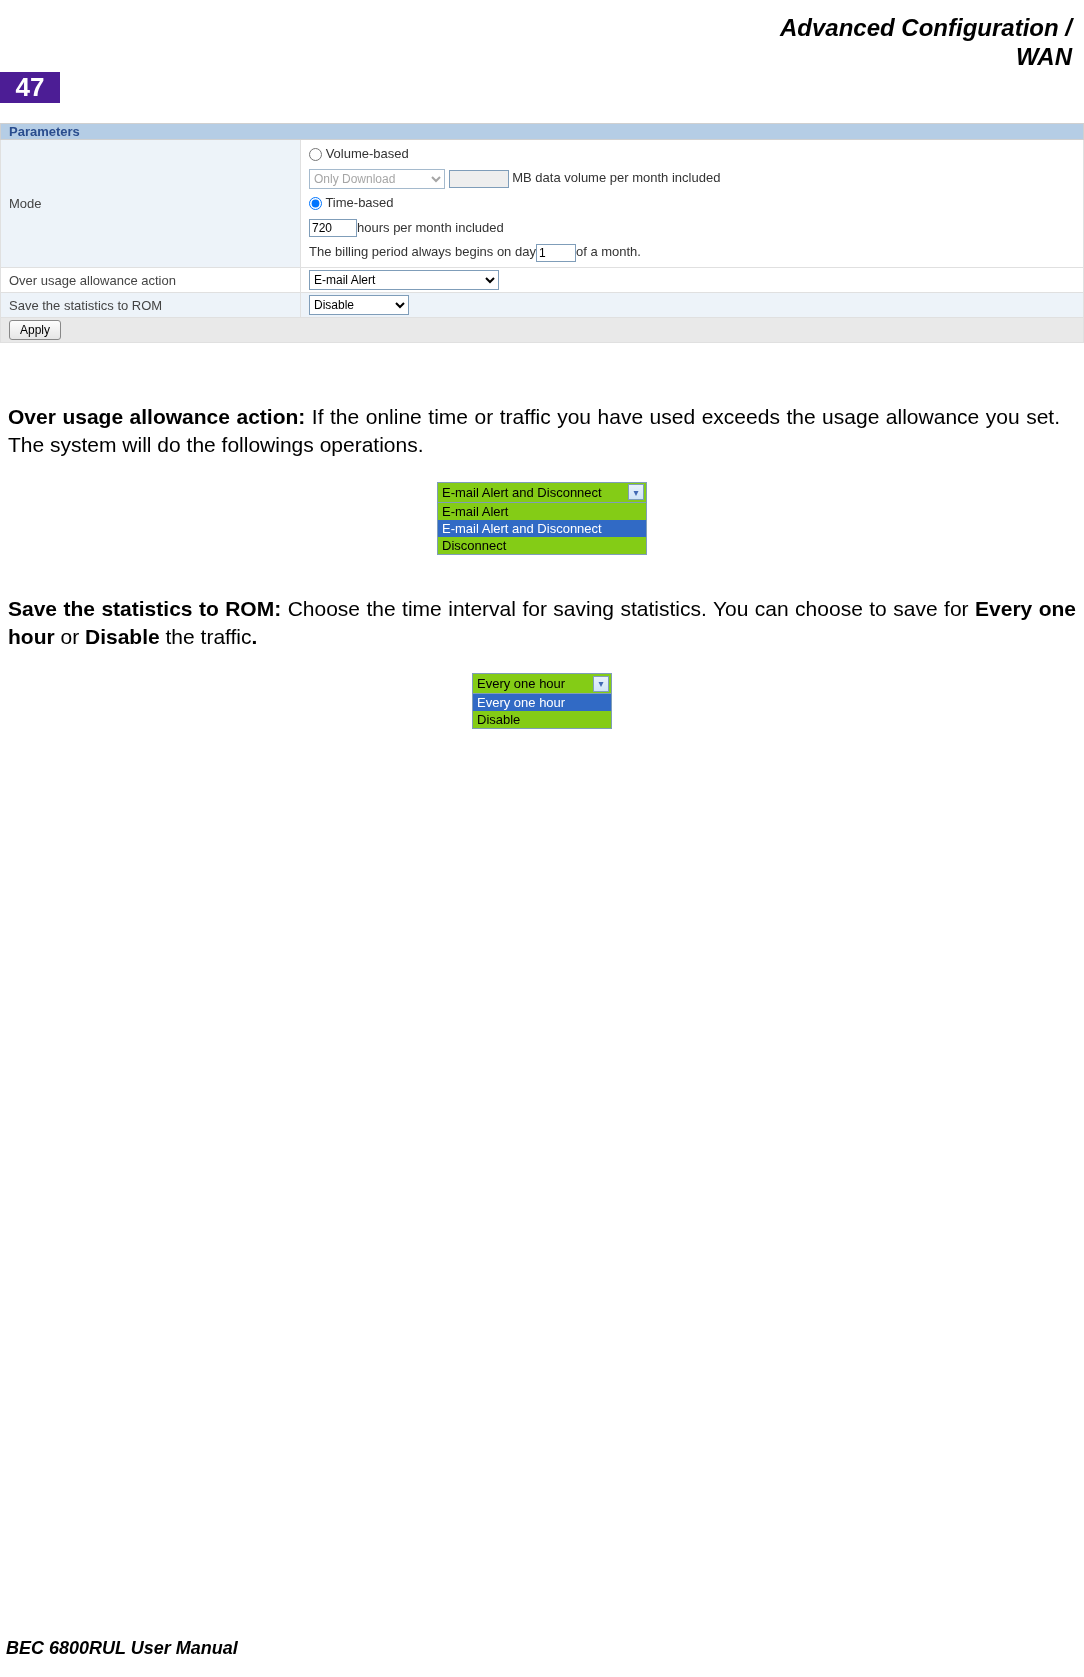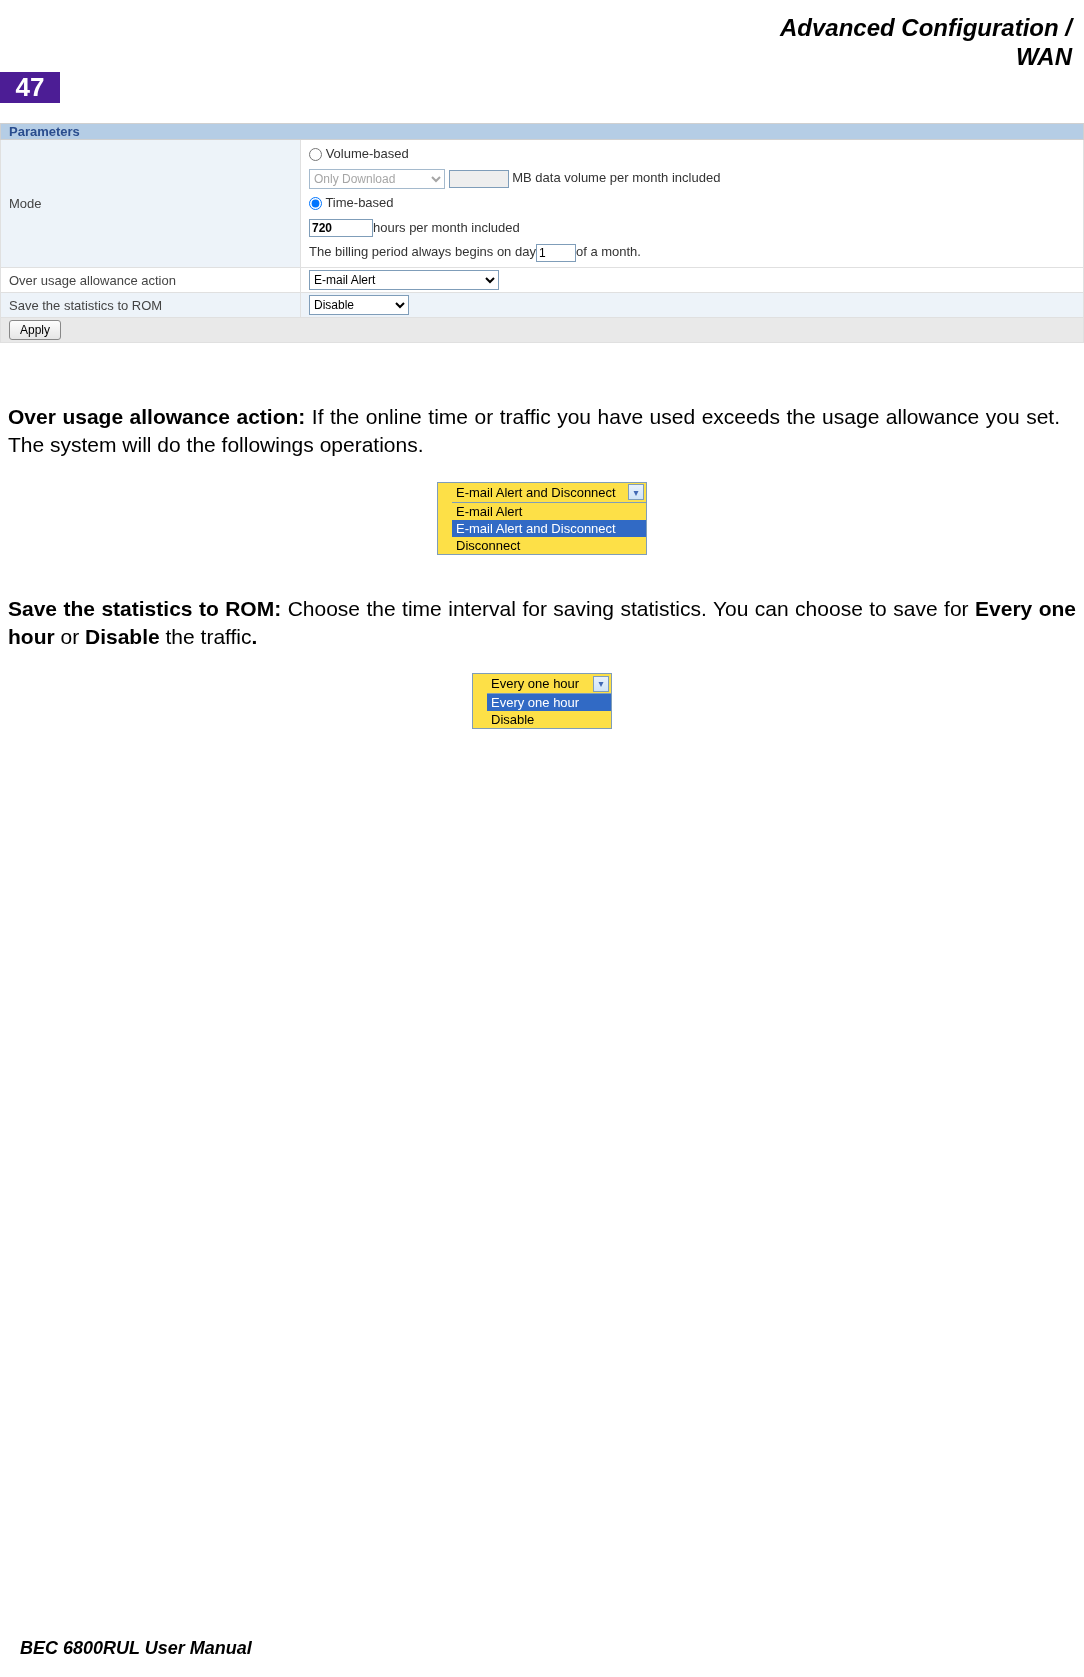--- a/index.html
+++ b/index.html
@@ -101,22 +101,21 @@
     line-height: 1.35;
     margin: 40px 8px 18px 8px;
     text-align: justify;
   }
   .bold { font-weight: bold; }
   .dropdown-figure {
     margin: 4px auto 0 auto;
     border: 1px solid #7f9db9;
     width: 210px;
     font-size: 13px;
-    background: #fde047;
-    padding-left: 14px;
+    background: #84cc16;
   }
   .dropdown-figure .sel {
     display: flex;
     align-items: center;
     justify-content: space-between;
     border-bottom: 1px solid #7f9db9;
     padding: 1px 2px 1px 4px;
     height: 20px;
   }
   .dropdown-figure .arrow {
@@ -129,21 +128,21 @@
     justify-content: center;
     font-size: 10px;
     color: #4169b4;
   }
   .dropdown-figure .opt { padding: 1px 4px; }
   .dropdown-figure .opt.hl { background: #316ac5; color: #fff; }
   .dropdown-figure2 { width: 140px; }
   .footer {
     position: absolute;
     bottom: 18px;
-    left: 20px;
+    left: 6px;
     font-size: 18px;
     font-weight: bold;
     font-style: italic;
   }
   .center { display:flex; justify-content:center; }
 </style>
 </head>
 <body>
 
 <div class="header">
@@ -164,21 +163,21 @@
     <td class="mode-cell">
       <input type="radio" name="mode" style="">
       <span>Volume-based</span><br>
       <select class="win" disabled="" style="width:136px;">
         <option>Only Download</option>
       </select>
       <input class="win-text" type="text" disabled="" style="width: 60px; background: rgb(238, 238, 238);" value="">
       <span>MB data volume per month included</span><br>
       <input type="radio" name="mode" checked="" style="">
       <span>Time-based</span><br>
-      <input class="win-text" type="text" style="width: 64px; font-weight: bold;" value="720"><span>hours per month included</span><br>
+      <input class="win-text" type="text" style="width: 48px;" value="720"><span>hours per month included</span><br>
       <span>The billing period always begins on day</span><input class="win-text" type="text" style="width: 40px;" value="1"><span>of a month.</span>
     </td>
   </tr>
   <tr>
     <td class="label-cell">Over usage allowance action</td>
     <td>
       <select class="win" style="width:190px;">
         <option>E-mail Alert</option>
       </select>
     </td>

